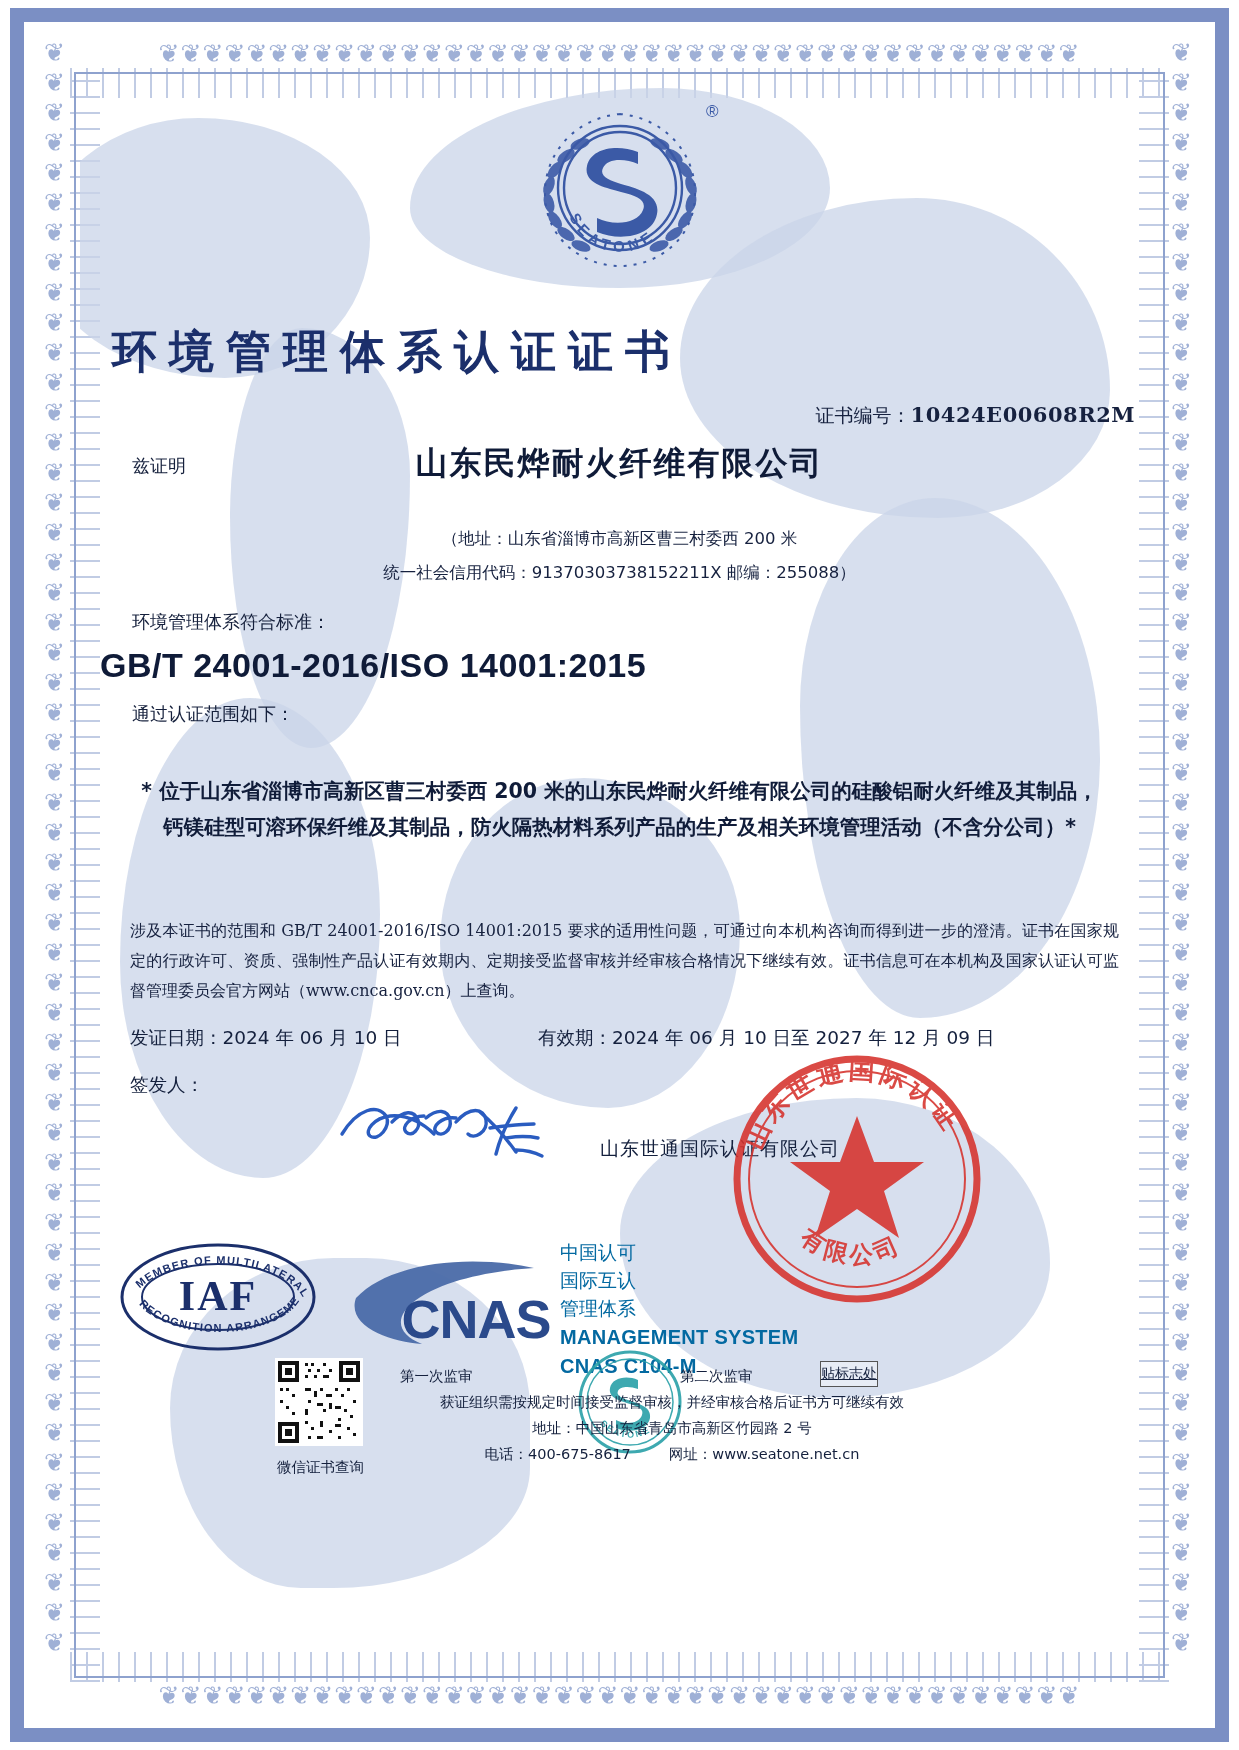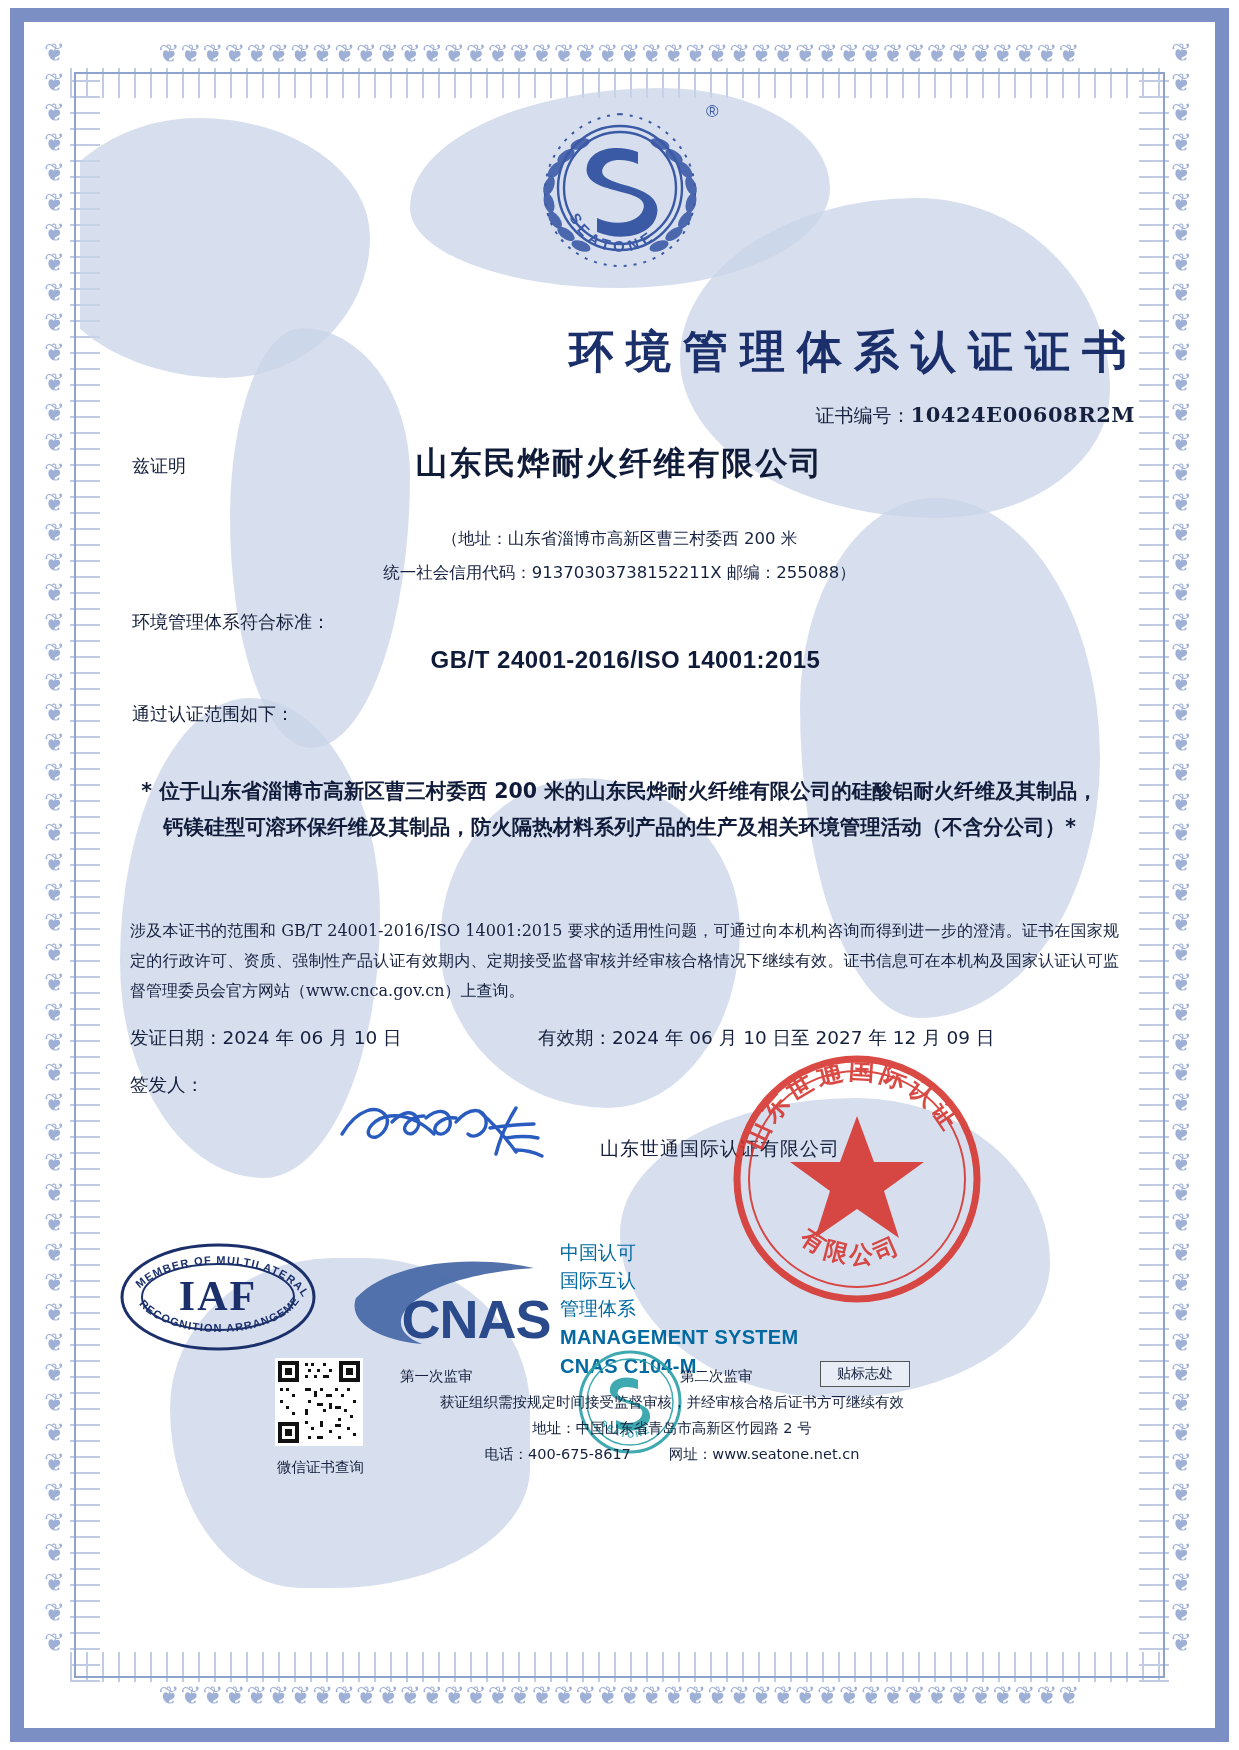--- a/index.html
+++ b/index.html
@@ -109,21 +109,21 @@
     top: 2px;
     font-size: 17px;
     color: #3b5aa6;
   }
 
   
   .doc-title {
     position: absolute;
     top: 232px;
     left: 0; right: 0;
-    text-align: right;
+    text-align: left;
     font-family: "DejaVu Sans", sans-serif;
     font-size: 45px;
     font-weight: bold;
     letter-spacing: 12px;
     color: #1b2f6b;
     text-indent: 12px;
   }
 
   .cert-no {
     position: absolute;
@@ -173,24 +173,24 @@
     top: 520px;
     left: 32px;
     font-size: 18px;
     color: #15203c;
     font-family: "DejaVu Sans", sans-serif;
   }
 
   .standard {
     position: absolute;
     top: 556px;
-    left: 12px; right: 0;
-    text-align: center;
+    left: 0; right: 0;
+    text-align: left;
     font-family: "Liberation Sans", sans-serif;
-    font-size: 24px;
+    font-size: 34px;
     font-weight: bold;
     color: #0f1b38;
     letter-spacing: .5px;
   }
 
   .label-scope {
     position: absolute;
     top: 612px;
     left: 32px;
     font-size: 18px;
@@ -336,23 +336,24 @@
     font-family: "DejaVu Sans", sans-serif;
     font-size: 14.5px;
     color: #14203d;
   }
   .surv .s1 { position: absolute; left: 0;   top: 0; }
   .surv .s2 { position: absolute; left: 280px; top: 0; }
   .surv .s3 {
     position: absolute;
     left: 420px; top: -6px;
     border: 1px solid #555;
-    padding: 3px 16px;
+    padding: 3px 0;
     font-size: 14px;
     background: rgba(255,255,255,.4);
+    text-decoration: underline;
   }
   .surv .line2 {
     position: absolute;
     left: -8px; top: 26px;
     width: 560px;
     text-align: center;
     font-size: 14.5px;
   }
   .surv .line3 {
     position: absolute;

